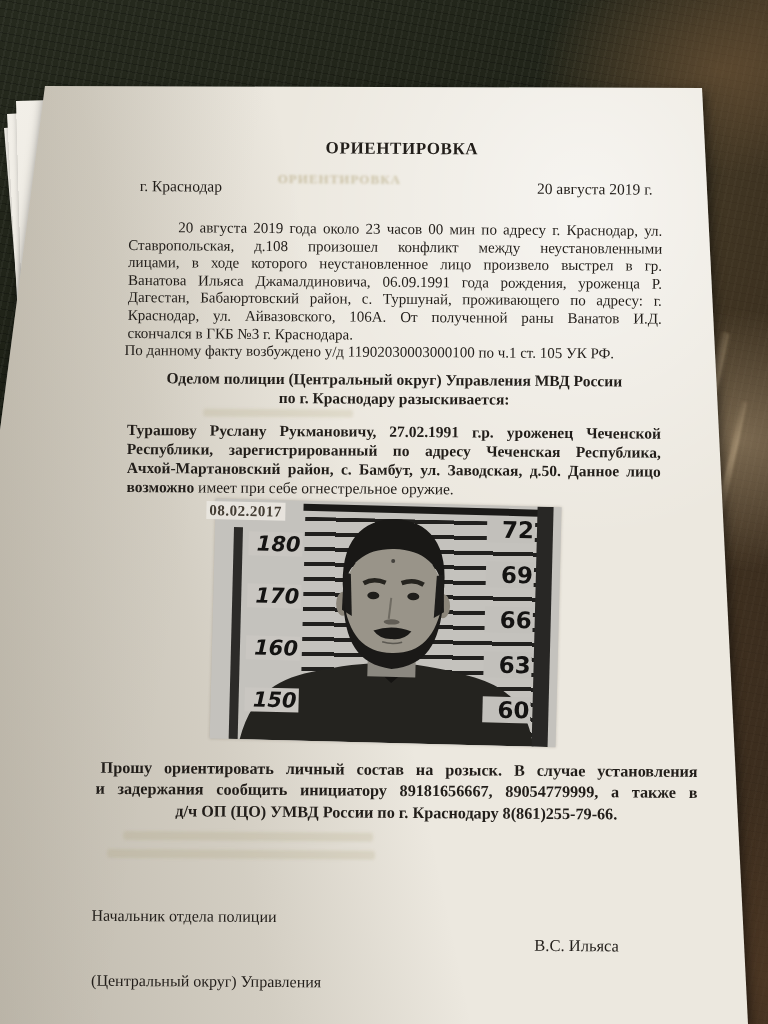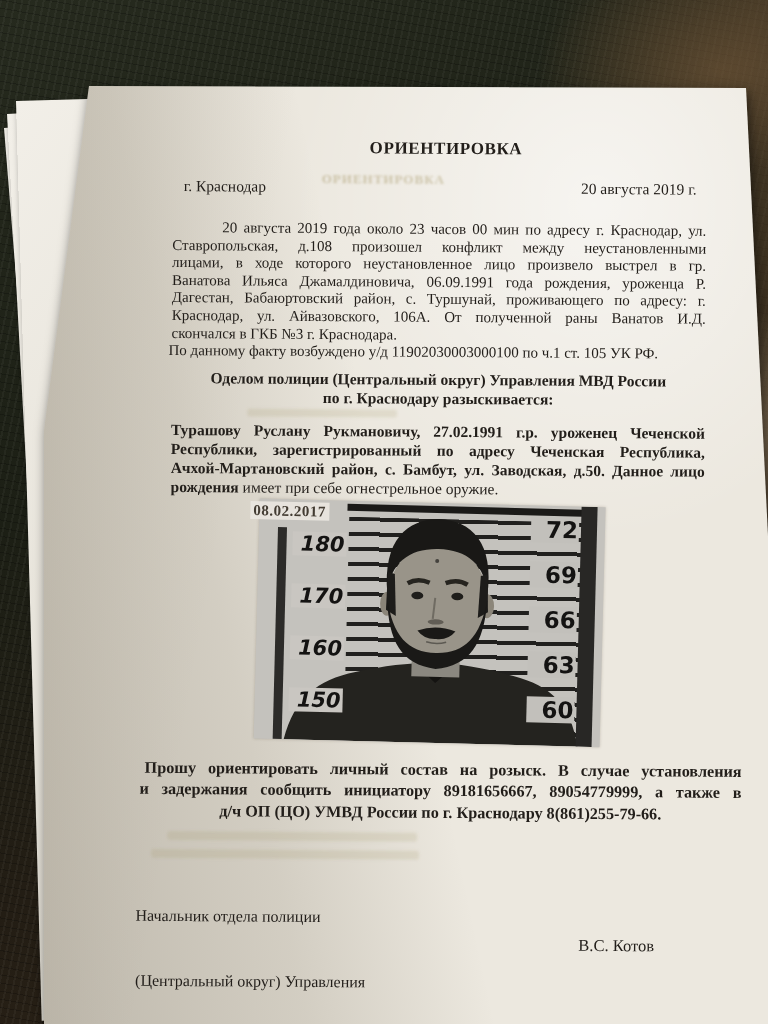--- a/index.html
+++ b/index.html
@@ -28,21 +28,20 @@
   }
   .sheet-wrap{position:absolute;inset:0;filter:drop-shadow(2px 4px 6px rgba(0,0,0,0.55));}
   .sheet{
     position:absolute;inset:0;
     clip-path:polygon(45px 86px, 702px 88px, 748px 1024px, 0px 1024px, 0px 430px);
     background:
       radial-gradient(ellipse 430px 480px at 76% 20%, rgba(255,255,255,0.55), transparent 70%),
       linear-gradient(258deg, rgba(0,0,0,0) 52%, rgba(96,86,64,0.18) 72%, rgba(82,72,52,0.30) 100%),
       linear-gradient(100deg, rgba(120,110,88,0.12), rgba(0,0,0,0) 30%),
       #ece8df;
-    margin-left: 44px;
   }
   .doc{position:absolute;inset:0;transform:rotate(0.4deg);transform-origin:130px 140px;color:#221e1a;}
   .text-col{position:absolute;left:129px;width:534px;}
   .jl{text-align:justify;text-align-last:justify;overflow:hidden;}
   .pl{text-align:left;text-align-last:left;overflow:hidden;}
   .ctr{text-align:center;text-align-last:center;overflow:hidden;}
   .body-sz{font-size:15px;line-height:17.6px;}
   .body-sz .jl,.body-sz .pl{height:17.6px;}
   .bold{font-weight:bold;}
   
@@ -121,21 +120,21 @@
 
     <div class="text-col bold" style="top:368px;font-size:15.5px;line-height:19.4px;">
       <div class="ctr">Оделом полиции (Центральный округ) Управления МВД России</div>
       <div class="ctr">по г. Краснодару разыскивается:</div>
     </div>
 
     <div class="text-col" style="top:421px;font-size:15.5px;line-height:18.9px;">
       <div class="jl bold" style="height:18.9px;">Турашову Руслану Рукмановичу, 27.02.1991 г.р. уроженец Чеченской</div>
       <div class="jl bold" style="height:18.9px;">Республики, зарегистрированный по адресу Чеченская Республика,</div>
       <div class="jl bold" style="height:18.9px;">Ачхой-Мартановский район, с. Бамбут, ул. Заводская, д.50. Данное лицо</div>
-      <div class="pl" style="height:18.9px;"><span class="bold">рождения</span><span> имеет при себе огнестрельное оружие.</span></div>
+      <div class="pl" style="height:18.9px;"><span class="bold">возможно</span><span> имеет при себе огнестрельное оружие.</span></div>
     </div>
 
     <div class="date-stamp">08.02.2017</div>
 
     <div class="photo">
       <div class="stripe-top"></div>
       <div class="stripes"></div>
       <div class="bar-left"></div>
 
       <svg class="portrait" width="346" height="240" viewBox="0 0 346 240">
@@ -182,17 +181,17 @@
       <div class="jl" style="height:21.3px;">и задержания сообщить инициатору 89181656667, 89054779999, а также в</div>
       <div class="ctr" style="height:21.3px;">д/ч ОП (ЦО) УМВД России по г. Краснодару 8(861)255-79-66.</div>
     </div>
 
     <div class="sig">
       <div>Начальник отдела полиции</div>
       <div>(Центральный округ) Управления</div>
       
       
     </div>
-    <div class="sig-name">В.С. Котов</div>
+    <div class="sig-name">В.С. Ильяса</div>
 
   </div>
  </div>
 </div>
 
 </body></html>

